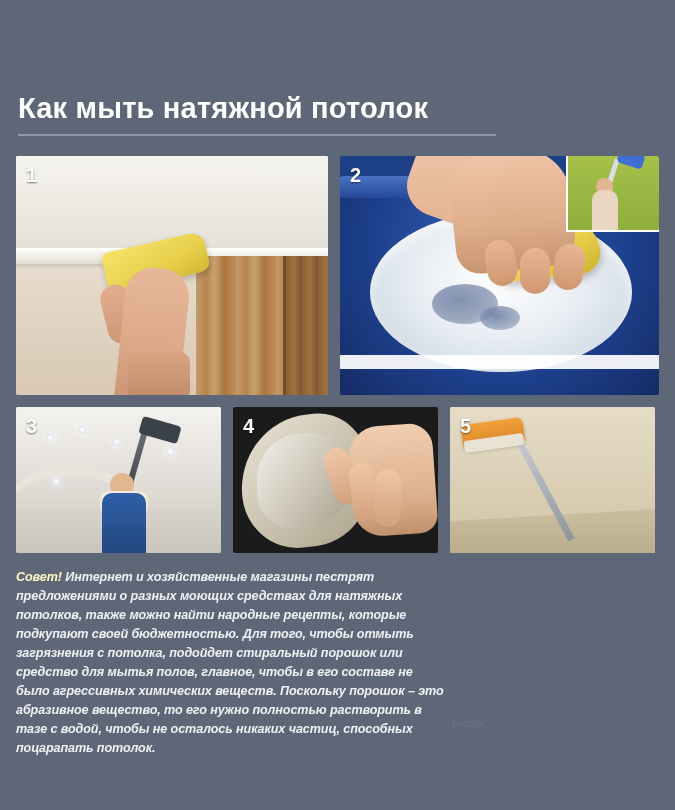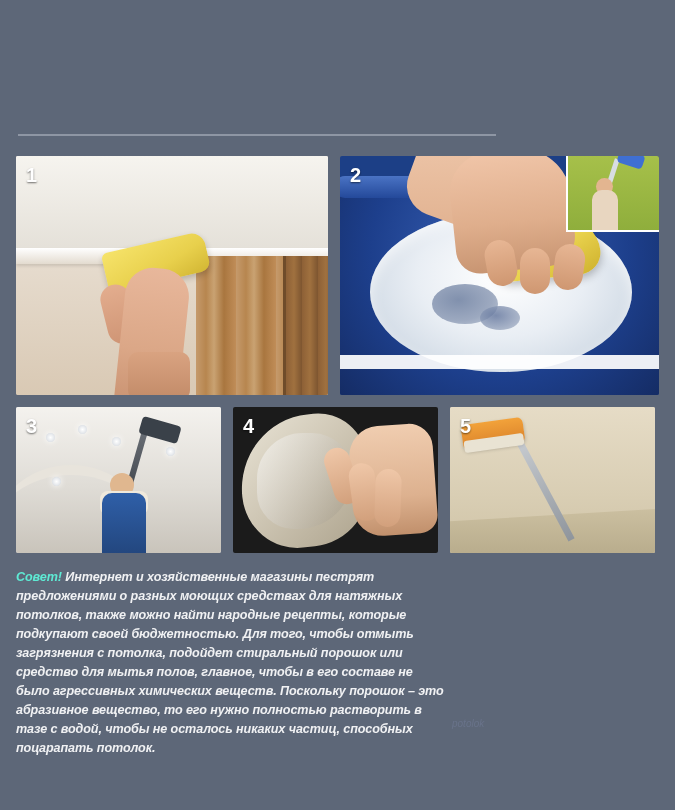--- a/index.html
+++ b/index.html
@@ -304,35 +304,36 @@
     left: 16px;
     top: 568px;
     width: 432px;
     color: #f0f1f3;
     font-size: 12.6px;
     line-height: 19px;
     font-style: italic;
     font-weight: bold;
     letter-spacing: -0.1px;
   }
-  .advice .lead { color: #5eead4; }
+  .advice .lead { color: #fef9c3; }
   .watermark {
     position: absolute;
     left: 452px;
     top: 718px;
     font-size: 10px;
     color: #69738a;
     font-style: italic;
   }
 </style>
 </head>
 <body>
 
 <div class="poster">
 
+  <div class="title">Как мыть натяжной потолок</div>
   <div class="title-underline"></div>
 
   <div class="grid">
 
     <div class="row row1">
 
       <div class="cell c1">
         <div class="wall-left"></div>
         <div class="ceiling"></div>
         <div class="cornice"></div>

